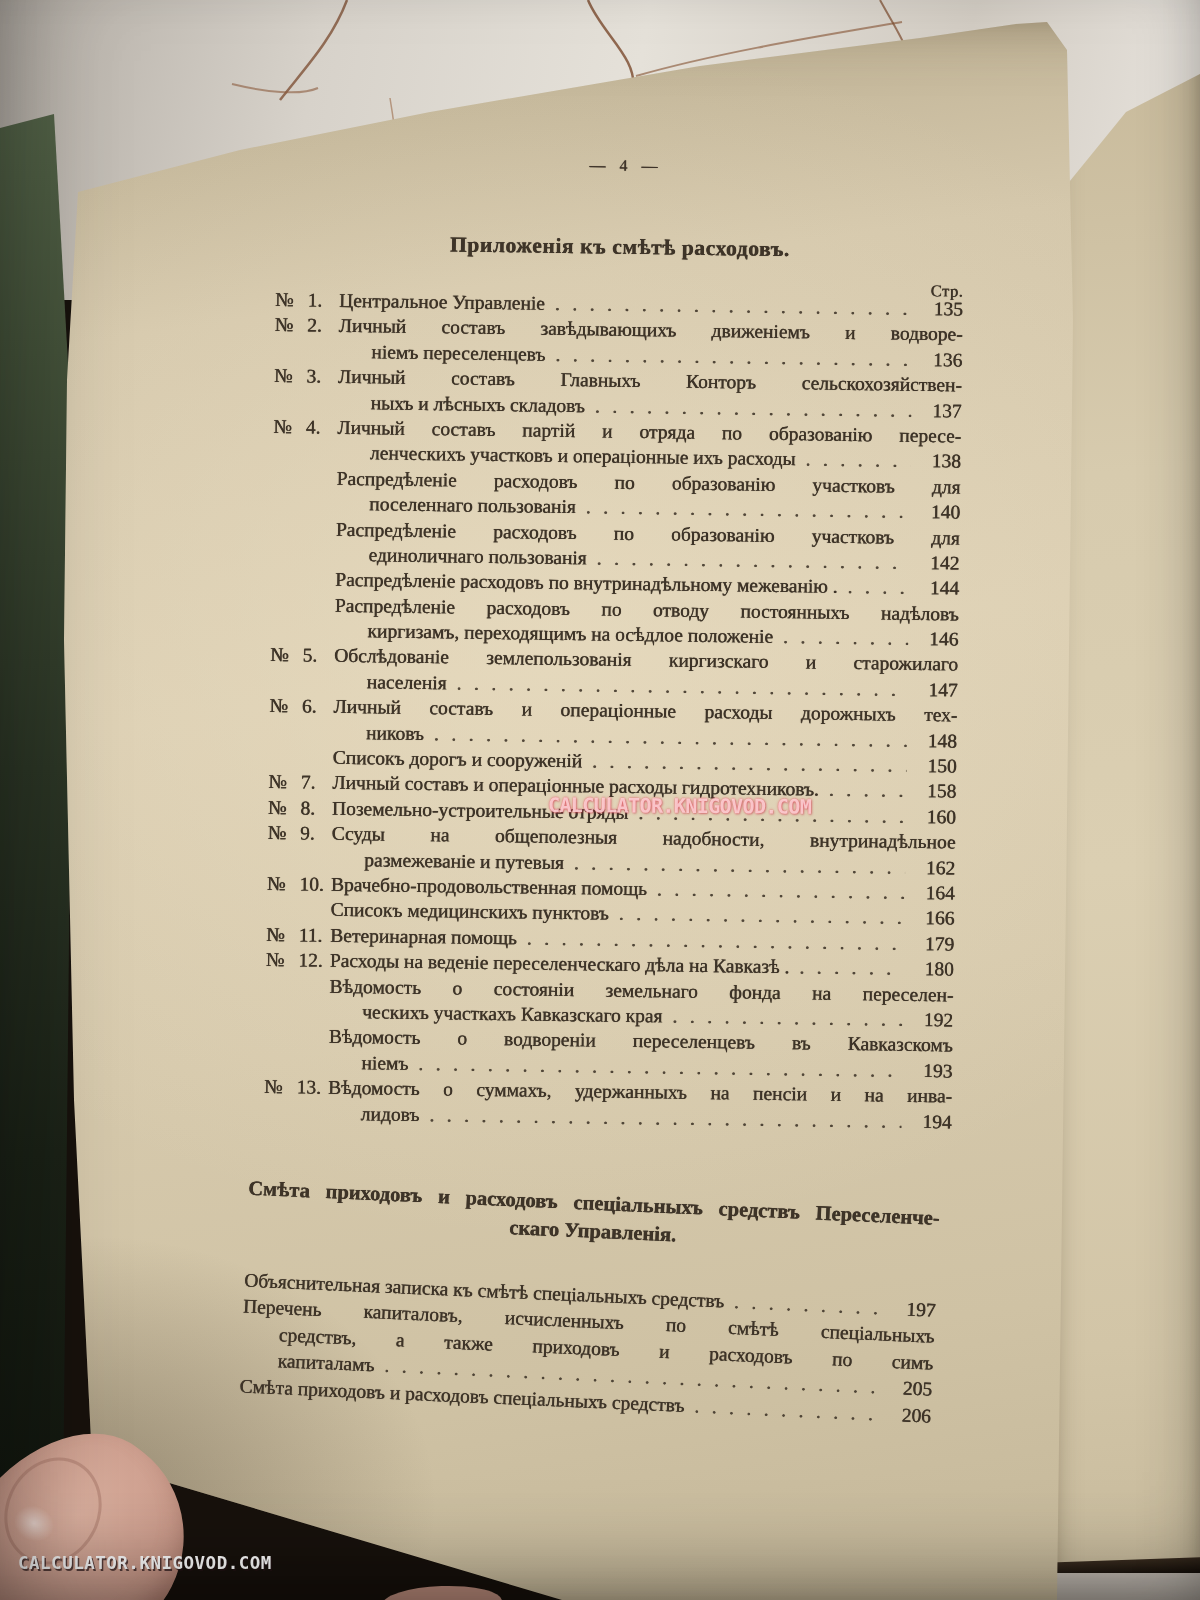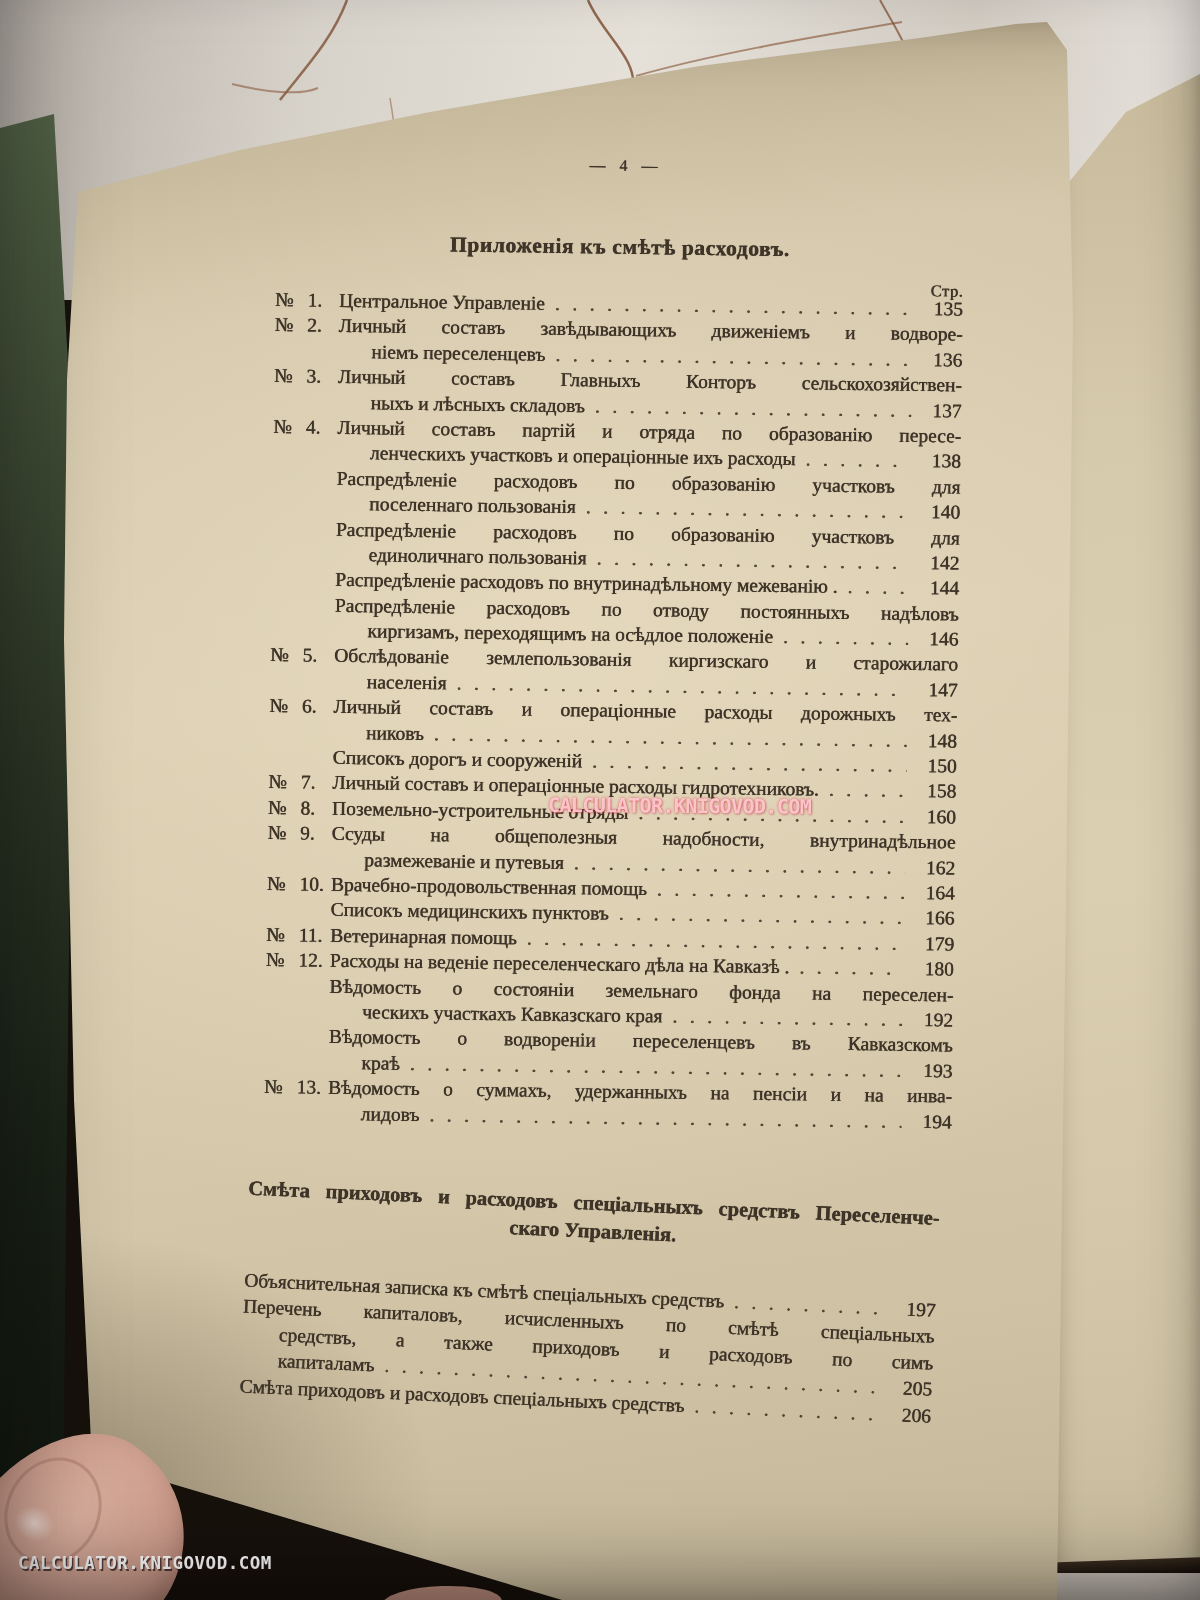--- a/index.html
+++ b/index.html
@@ -297,21 +297,21 @@
     <span class="leader"></span>
     <span class="pagenum">192</span>
   </div>
           <div class="toc-row ind0 fill">
     <span class="lab"></span>
     <span class="txt">Вѣдомость о водвореніи переселенцевъ въ Кавказскомъ</span>
 
   </div>
           <div class="toc-row ind1">
     <span class="lab"></span>
-    <span class="txt">краѣ</span>
+    <span class="txt">ніемъ</span>
     <span class="leader"></span>
     <span class="pagenum">193</span>
   </div>
           <div class="toc-row ind0 fill">
     <span class="lab">№ 13.</span>
     <span class="txt">Вѣдомость о суммахъ, удержанныхъ на пенсіи и на инва-</span>
 
   </div>
           <div class="toc-row ind1">
     <span class="lab"></span>

